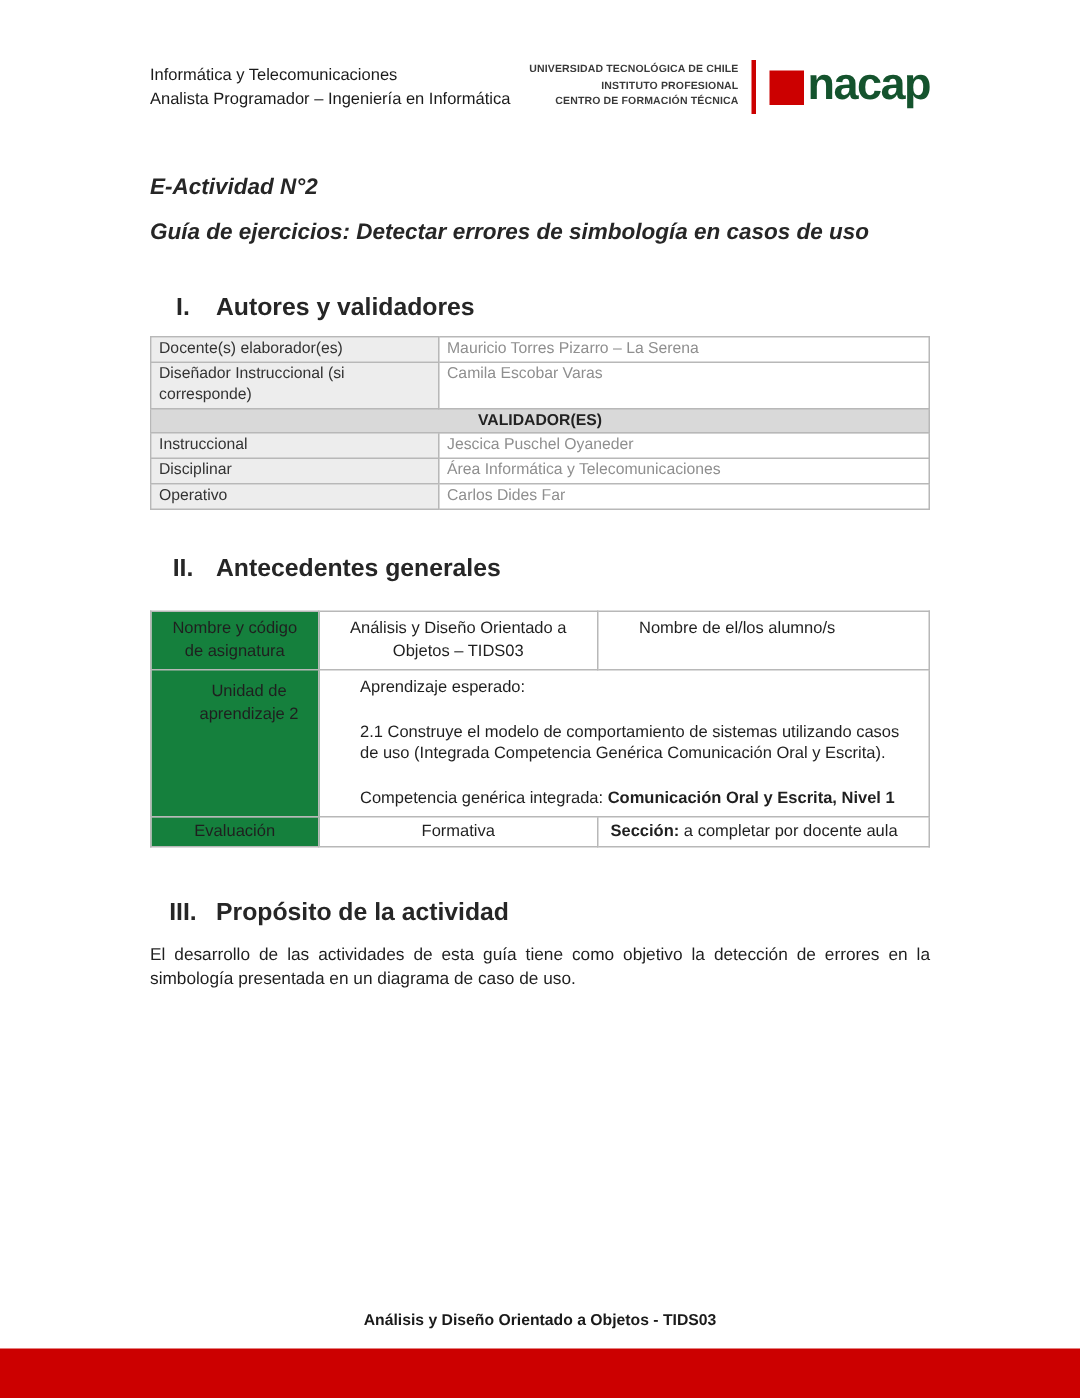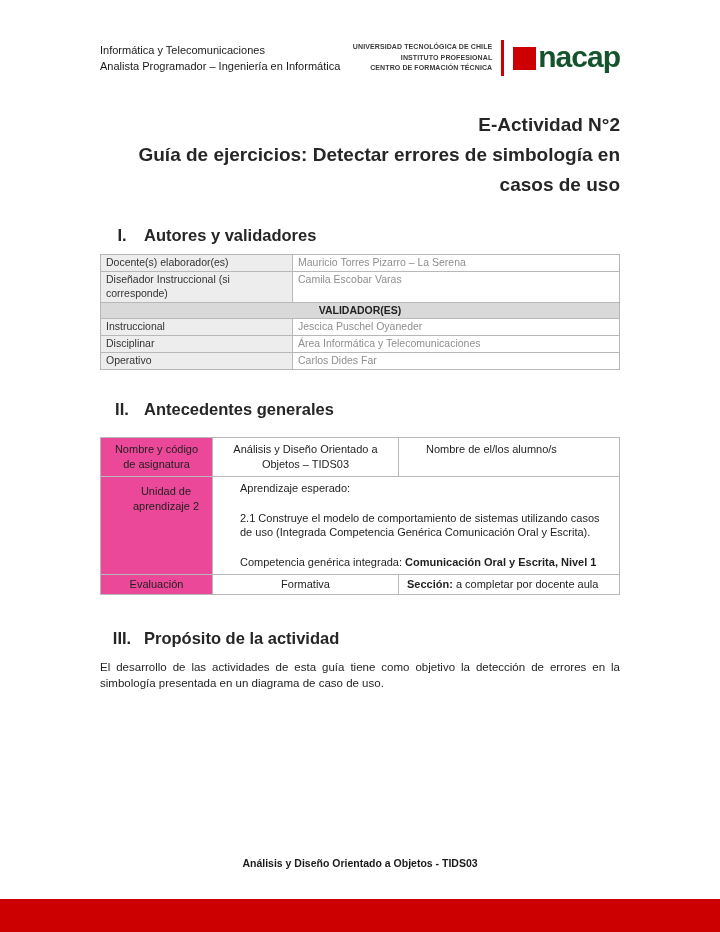--- a/index.html
+++ b/index.html
@@ -17,52 +17,52 @@
   .hdr { display:flex; justify-content:space-between; align-items:flex-start; }
   .hdr-left { font-size:11px; line-height:1.45; color:#1a1a1a; padding-top:3px; }
   .hdr-right { display:flex; align-items:center; gap:9px; }
   .inst { text-align:right; font-size:7px; font-weight:bold; color:#3a3a3a; line-height:1.55; letter-spacing:.1px; }
   .hdr-divider { width:3px; height:36px; background:#cc0000; }
   .logo { display:flex; align-items:center; }
   .logo-square { width:23px; height:23px; background:#cc0000; display:inline-block; }
   .logo-text { font-size:30px; font-weight:bold; color:#14532d; letter-spacing:-1px; line-height:1; margin-left:2px; position:relative; top:-1px; }
 
   
-  .doc-title { margin:34px auto 0 auto; max-width:540px; text-align:right; font-size:19px; font-weight:bold; color:#262626; line-height:30px; }
+  .doc-title { margin:34px auto 0 auto; max-width:540px; text-align:left; font-size:15px; font-weight:bold; color:#262626; line-height:30px;font-style:italic; }
 
   
   .sec-heading { display:flex; font-size:16.5px; font-weight:bold; color:#262626; }
   .sec-num { width:44px; text-align:center; flex-shrink:0; }
   .sec1 { margin-top:26px; }
   .sec2 { margin-top:30px; }
   .sec3 { margin-top:34px; }
 
   
   table { width:100%; border-collapse:collapse; }
   .authors-table { margin-top:9px; font-size:10.5px; }
   .authors-table td { border:1px solid #b8b8b8; padding:1px 5px; line-height:1.32; vertical-align:top; }
   .band { background:#d9d9d9; text-align:center; font-weight:bold; color:#222; }
   .authors-table .lbl { background:#ededed; width:192px; color:#333; }
   .authors-table .val { color:#8f8f8f; }
 
   
   .general-table { margin-top:18px; font-size:11px; }
   .general-table td { border:1px solid #b8b8b8; padding:4px 8px; vertical-align:middle; line-height:1.35; color:#1f1f1f; }
-  .general-table .g { background:#ec4899; text-align:center; }
+  .general-table .g { background:#15803d; text-align:center; }
   .general-table .ctr { text-align:center; }
   .general-table .top { vertical-align:top;padding-left:27px; }
   .general-table .learn p { margin:0; }
   .general-table .learn p.gap { margin-bottom:15px; }
   .b { font-weight:bold;margin-top:12px; }
 
   
   .purpose { margin-top:12px; font-size:11.5px; line-height:1.38; text-align:justify; color:#1f1f1f; }
 
   
-  .footer-text { position:absolute; left:0; bottom:63px; width:100%; text-align:center; font-size:10.5px; font-weight:bold; color:#1a1a1a; }
+  .footer-text { position:absolute; left:0; bottom:46px; width:100%; text-align:center; font-size:10.5px; font-weight:bold; color:#1a1a1a; }
   .footer-bar { position:absolute; left:0; bottom:0; width:100%; height:33px; background:#cc0000; }
 </style>
 </head>
 <body>
 
 <div class="content">
 
   <div class="hdr">
     <div class="hdr-left">
       <div>Informática y Telecomunicaciones</div>

